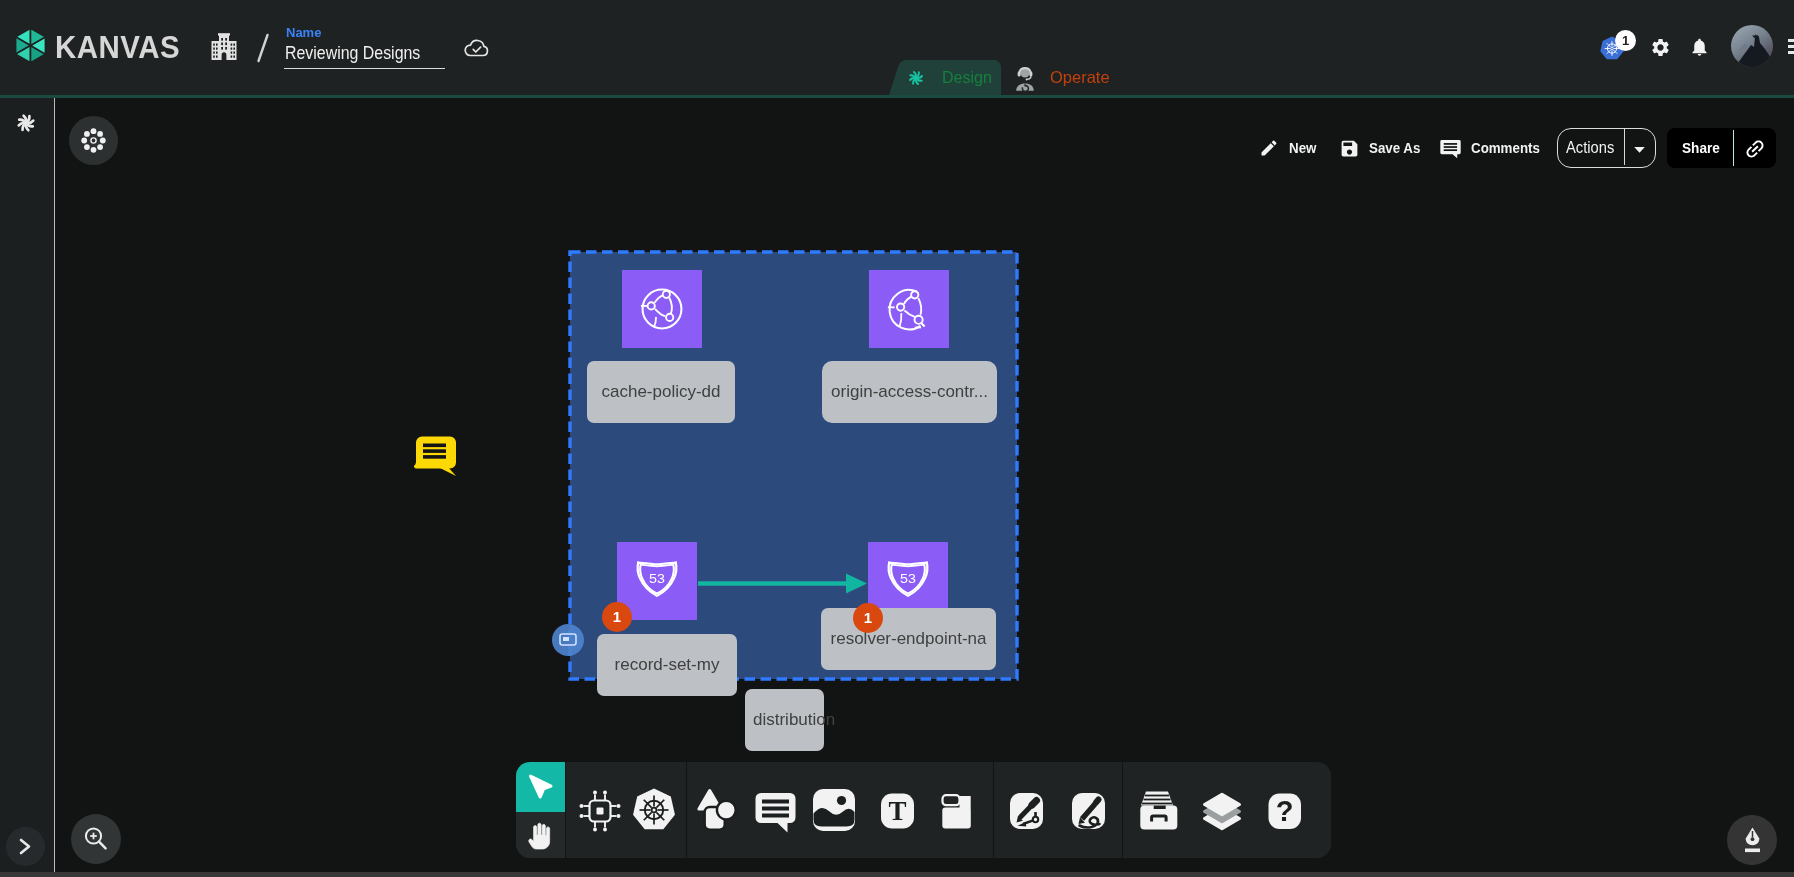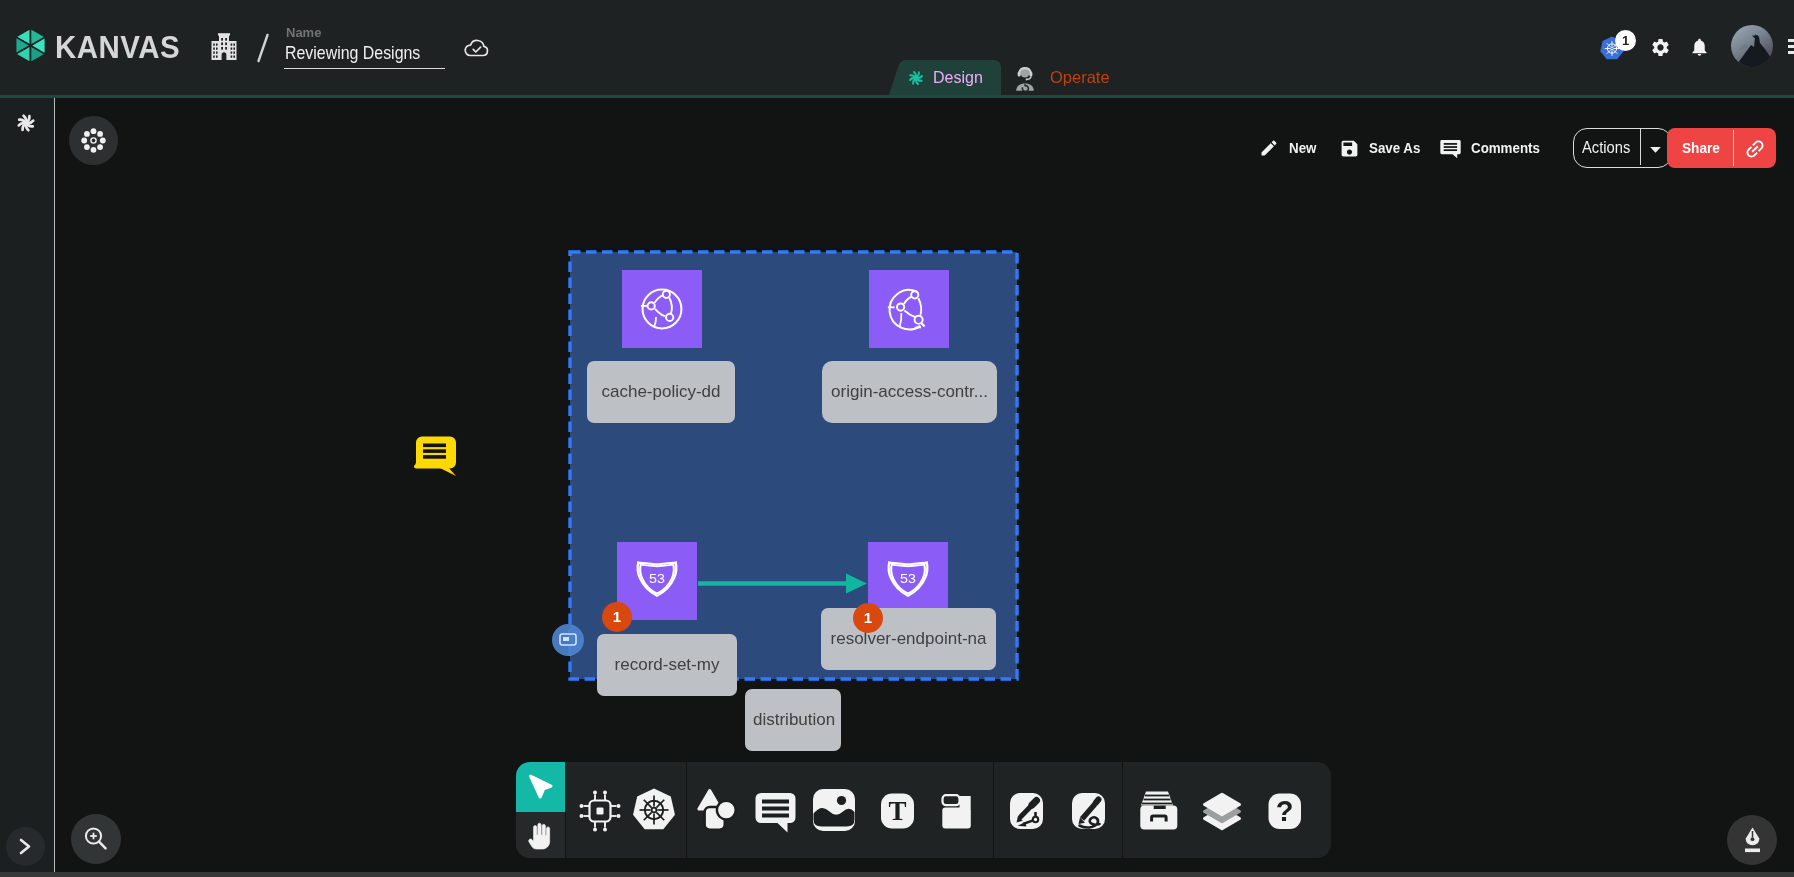--- a/index.html
+++ b/index.html
@@ -4,43 +4,43 @@
 <style>
   * { margin:0; padding:0; box-sizing:border-box; }
   html,body { width:1794px; height:877px; overflow:hidden; background:#131515; font-family:"Liberation Sans", sans-serif; }
   .abs { position:absolute; }
   #page { position:relative; width:1794px; height:877px; background:#121414; }
 
   
   #header { position:absolute; left:0; top:0; width:1794px; height:95px; background:#1f2222; }
   #tealline { position:absolute; left:0; top:95px; width:1794px; height:3px; background:#1b4a40; }
   #kanvastext { position:absolute; left:55px; top:30px; font-size:31px; font-weight:bold; color:#d6d6d6; letter-spacing:0.5px; transform:scaleX(0.95); transform-origin:top left; }
-  #namelbl { position:absolute; left:286px; top:25px; font-size:13px; font-weight:bold; color:#737373; }
+  #namelbl { position:absolute; left:286px; top:25px; font-size:13px; font-weight:bold; color:#3b82f6; }
   #namefield { position:absolute; left:285px; top:42px; font-size:18.5px; color:#f0f0f0; transform:scaleX(0.86); transform-origin:left top; }
   #nameline { position:absolute; left:284px; top:68px; width:161px; height:1px; background:#dcdcdc; }
 
   
   #tabdesign { position:absolute; left:889px; top:60px; width:112px; height:35px; background:#20413a; clip-path: path("M16 0 H105 A7 7 0 0 1 112 7 V35 H0 L9.2 6.5 A9.5 9.5 0 0 1 16 0 Z"); }
   #tabdesign-content { position:absolute; left:896px; top:60px; width:112px; height:35px; display:flex; align-items:center; }
-  #tabdesign-content span { color:#f0abfc; font-size:16px; margin-left:7px; }
+  #tabdesign-content span { color:#15803d; font-size:16px; margin-left:16px; }
   #taboperate { position:absolute; left:1012px; top:60px; height:35px; display:flex; align-items:center; }
   #taboperate span { color:#c2410c; font-size:16.5px; margin-left:12px; }
 
   
   .hicon { position:absolute; }
 
   
   #sidebar { position:absolute; left:0; top:98px; width:55px; height:779px; background:#1c1f1f; border-right:1px solid #b9bcbc; }
 
   
   .acttext { position:absolute; top:139px; font-size:15.5px; font-weight:bold; color:#f2f2f2; letter-spacing:0px; transform:scaleX(0.86); transform-origin:left center; }
-  #btn-actions { position:absolute; left:1557px; top:128px; width:99px; height:40px; border:1.5px solid #dcdcdc; border-radius:14px;margin-left:16px; }
+  #btn-actions { position:absolute; left:1557px; top:128px; width:99px; height:40px; border:1.5px solid #dcdcdc; border-radius:14px; }
   #btn-actions .txt { position:absolute; left:8px; top:10px; font-size:16px; color:#f2f2f2; transform:scaleX(0.92); transform-origin:left top; }
   #btn-actions .div { position:absolute; left:66px; top:0px; width:1px; height:36px; background:#d9d9d9; }
-  #btn-share { position:absolute; left:1667px; top:128px; width:109px; height:40px; background:#ef4444; border-radius:8px; }
+  #btn-share { position:absolute; left:1667px; top:128px; width:109px; height:40px; background:#000000; border-radius:8px; }
   #btn-share .txt { position:absolute; left:15px; top:11px; font-size:15.5px; font-weight:bold; color:#ffffff; letter-spacing:0px; transform:scaleX(0.88); transform-origin:left top; }
   #btn-share .div { position:absolute; left:66px; top:2px; width:1px; height:36px; background:#bfe9e2; }
   .nlabel { position:absolute; background:#bdc1c6; color:#404040; font-size:17px; text-align:center; border-radius:7px; padding:21px 8px; white-space:nowrap; }
   .badge { position:absolute; width:30px; height:30px; border-radius:50%; background:#d9480f; color:#fff; font-size:15px; font-weight:bold; text-align:center; line-height:30px; }
 
   
   #dock { position:absolute; left:516px; top:762px; width:815px; height:96px; background:#202323; border-radius:14px; }
   #dock .vdiv { position:absolute; top:0; width:1px; height:96px; background:#121414; }
   #selbtn { position:absolute; left:0; top:0; width:49px; height:50px; background:#14b8a6; border-radius:14px 0 0 0; }
 
@@ -304,21 +304,21 @@
         <text x="12" y="12.1" font-size="5.0" fill="#ffffff" text-anchor="middle" font-family="Liberation Sans, sans-serif">53</text>
       </g>
       <circle cx="18" cy="410" r="16" fill="#4d82cc" fill-opacity="0.92"></circle>
       <rect x="10" y="404" width="16" height="11" rx="2.2" fill="none" stroke="#cfe2ff" stroke-width="1.6"></rect>
       <rect x="13" y="407" width="6" height="4" fill="#cfe2ff"></rect>
     </svg>
   <div class="nlabel" style="left:587px; top:361px; width:148px;">cache-policy-dd</div>
   <div class="nlabel" style="left:822px; top:361px; width:175px;border-radius:10px;">origin-access-contr...</div>
   <div class="nlabel" style="left:597px; top:634px; width:140px;">record-set-my</div>
   <div class="nlabel" style="left:821px; top:608px; width:175px;">resolver-endpoint-na</div>
-  <div class="nlabel" style="left:745px; top:689px; width:96px;">distribution</div>
+  <div class="nlabel" style="left:745px; top:689px; width:79px;">distribution</div>
   <div class="badge" style="left:602px; top:602px;">1</div>
   <div class="badge" style="left:853px; top:603px;">1</div>
 
   <div id="dock">
     <div id="selbtn"></div>
     <div class="vdiv" style="left:49px;"></div>
     <div class="vdiv" style="left:170px;"></div>
     <div class="vdiv" style="left:477px;"></div>
     <div class="vdiv" style="left:606px;"></div>
   </div>

